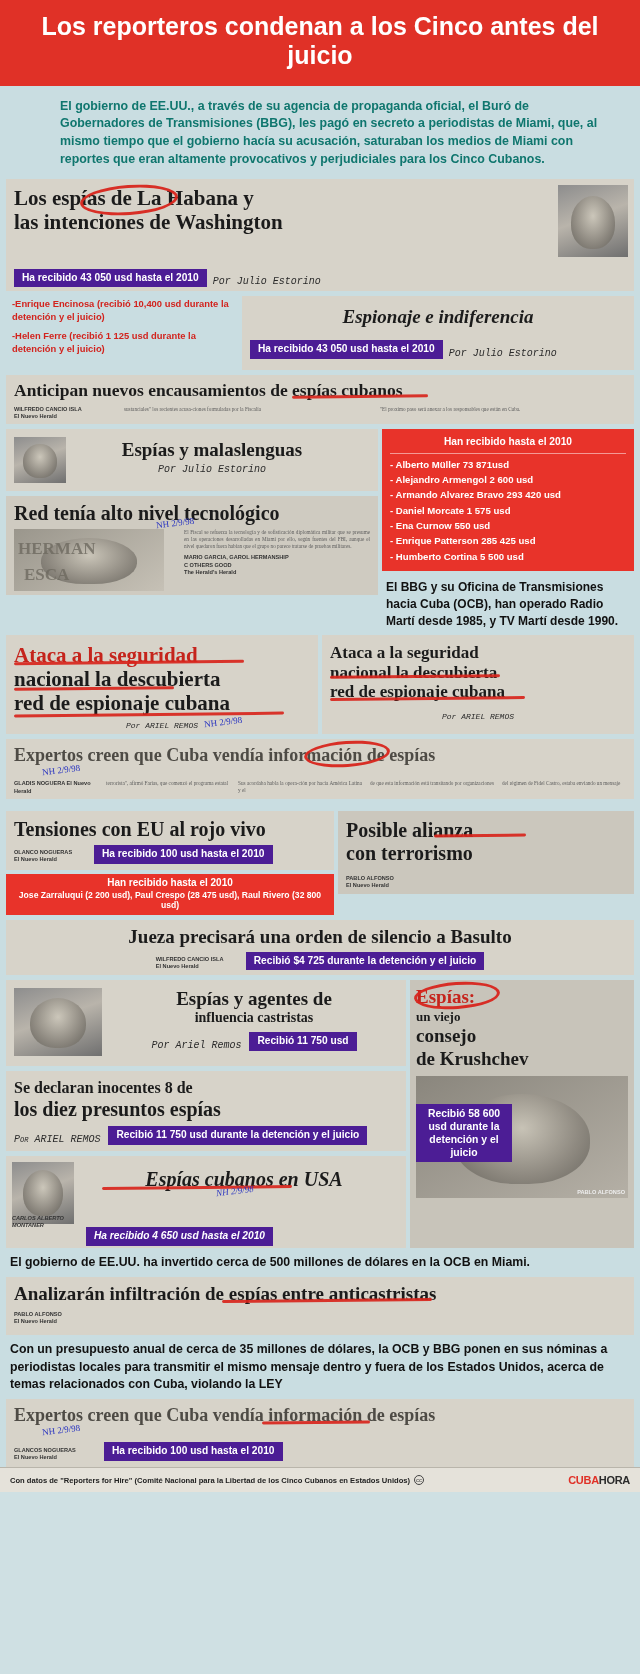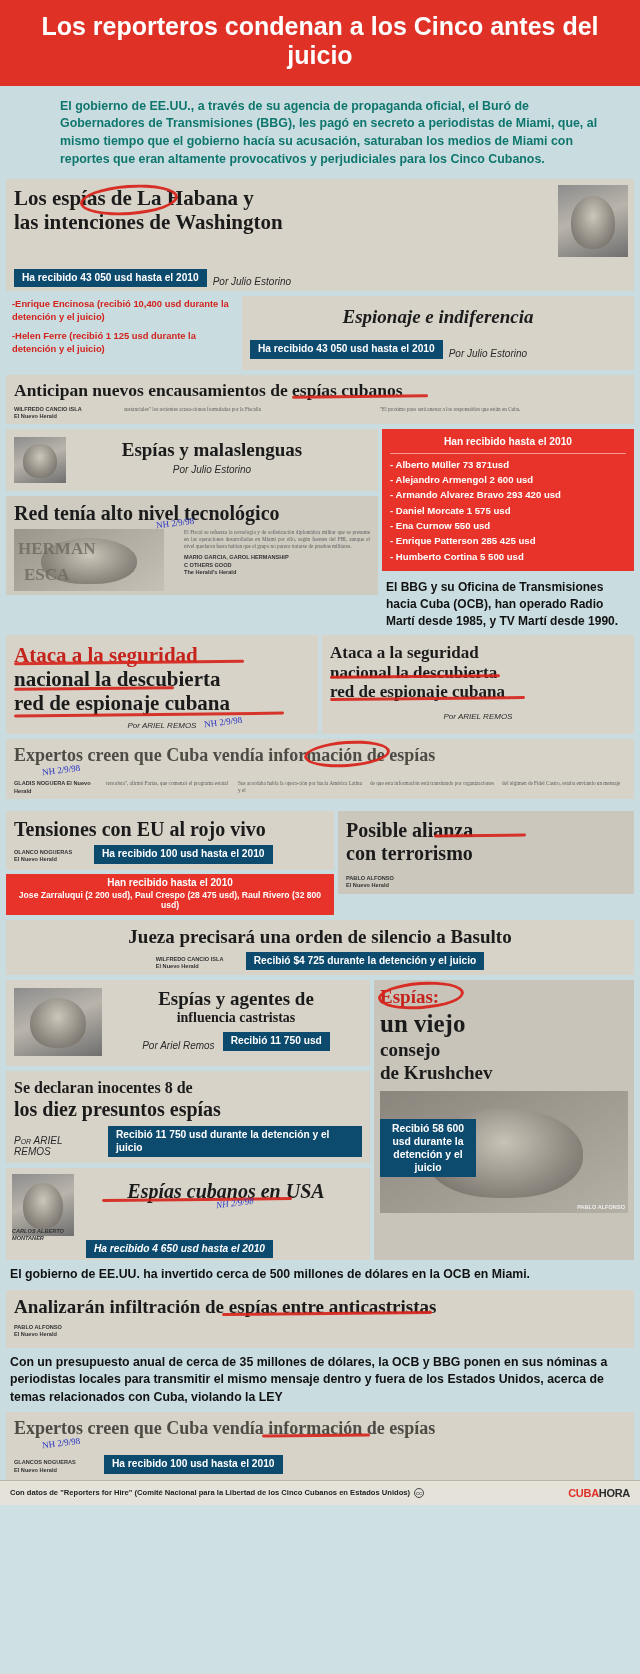--- a/index.html
+++ b/index.html
@@ -45,21 +45,21 @@
     background: #d7d3c9;
     position: relative;
     overflow: hidden;
   }
   .news-serif {
     font-family: "Liberation Serif", serif;
     font-weight: bold;
     color: #1b1b1b;
   }
   .byline {
-    font-family: Liberation Sans, sans-serif;
+    font-family: Liberation Mono, monospace;
     font-style: italic;
     font-size: 10px;
     color:#2a2a2a;
   }
   .microtext {
     font-family: "Liberation Serif", serif;
     font-size: 5.2px;
     line-height: 1.35;
     color: #5d5d5d;
     text-align: justify;
@@ -78,21 +78,21 @@
   .photo::after{
     content:"";
     position:absolute; left:18%; top:14%; width:64%; height:74%;
     border-radius:50% 50% 45% 45%;
     background: radial-gradient(ellipse at 50% 38%, #cfcabd 0%, #8a857c 60%, #5d5a53 100%);
     opacity:.85;
   }
 
   
   .redbar {
-    background:#0c4a6e;
+    background:#4c1d95;
     color:#fff;
     font-size:10.2px;
     font-weight:bold;
     padding:3px 8px;
     display:inline-block;
     line-height:1.25;
   }
   .redbox {
     background:#e8332a;
     color:#fff;
@@ -342,21 +342,21 @@
         <div class="credit" style="white-space:pre-line; width:82px;">WILFREDO CANCIO ISLA
 El Nuevo Herald</div>
         <span class="redbar">Recibió $4 725 durante la detención y el juicio</span>
       </div>
     </div>
   </div>
 
   <div class="sep"></div>
 
   <div class="row" style="align-items:stretch;">
-    <div style="width:364px;">
+    <div style="width:400px;">
       <div class="clip" style="padding:8px 8px 6px; position:relative; min-height:86px;">
         <div style="position:absolute; left:8px; top:8px; width:88px; height:68px;" class="photo"></div>
         <div style="padding-left:96px;">
           <div class="news-serif" style="font-size:19px; line-height:1.15; text-align:center;">Espías y agentes de</div>
           <div class="news-serif" style="font-size:14px; line-height:1.15; text-align:center;">influencia castristas</div>
           <div style="display:flex; gap:8px; align-items:flex-end; justify-content:center; margin-top:6px;">
             <span class="byline">Por Ariel Remos</span>
             <span class="redbar">Recibió 11 750 usd</span>
           </div>
         </div>
@@ -385,21 +385,21 @@
         <div class="credit" style="position:absolute; left:6px; bottom:18px; width:64px;">CARLOS ALBERTO MONTANER</div>
         <div style="position:absolute; left:80px; bottom:2px;">
           <span class="redbar">Ha recibido 4 650 usd hasta el 2010</span>
         </div>
       </div>
     </div>
 
     <div class="clip" style="flex:1; padding:6px 6px 4px; position:relative; background:#c8c4ba;">
       <div class="news-serif" style="font-size:19px; line-height:1.2; color:#c5241c;">Espías:</div>
       <div class="ellipse-red" style="left:4px; top:2px; width:86px; height:27px;"></div>
-      <div class="news-serif" style="font-size:25px; line-height:1.2;">un viejo</div>
+      <div class="news-serif" style="font-size:13px; line-height:1.2;">un viejo</div>
       <div class="news-serif" style="font-size:19px; line-height:1.2;">consejo</div>
       <div class="news-serif" style="font-size:19px; line-height:1.2;">de Krushchev</div>
       <div style="margin-top:6px; height:122px; position:relative;">
         <div class="photo" style="position:absolute; inset:0; background:linear-gradient(150deg,#8a867d,#b5b0a6);"></div>
         <div style="position:absolute; left:0; top:28px; width:96px;">
           <span class="redbar" style="font-size:10.4px; text-align:center;">Recibió 58 600 usd durante la detención y el juicio</span>
         </div>
         <div class="credit" style="position:absolute; right:3px; bottom:2px; color:#eee;">PABLO ALFONSO</div>
       </div>
     </div>

